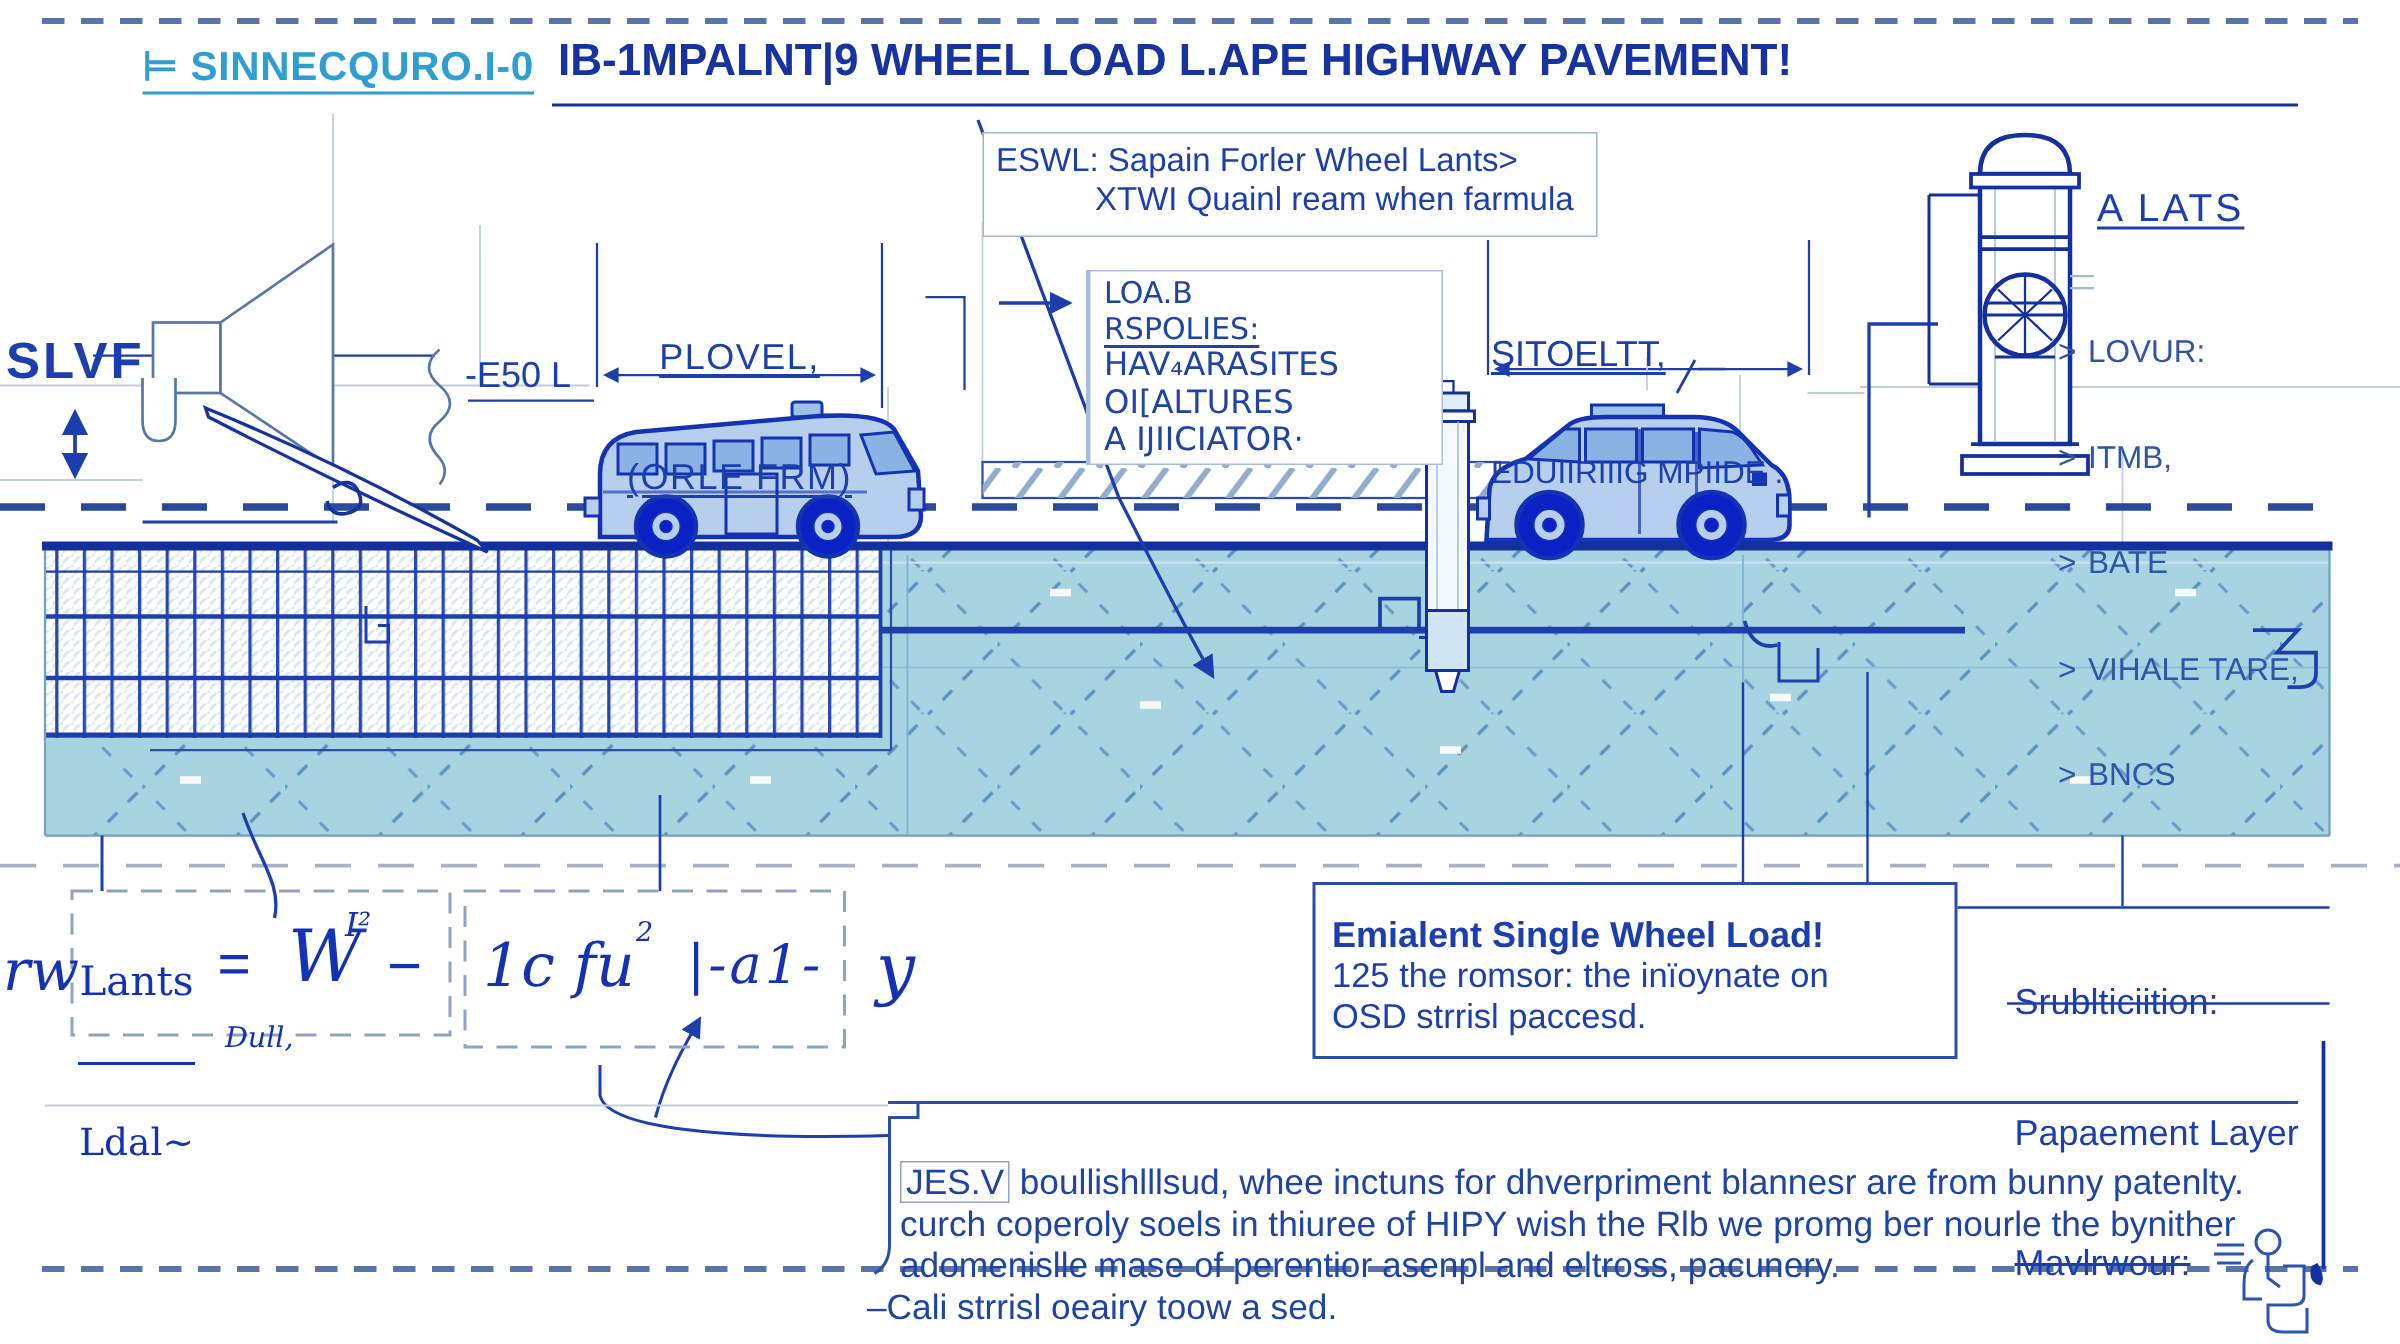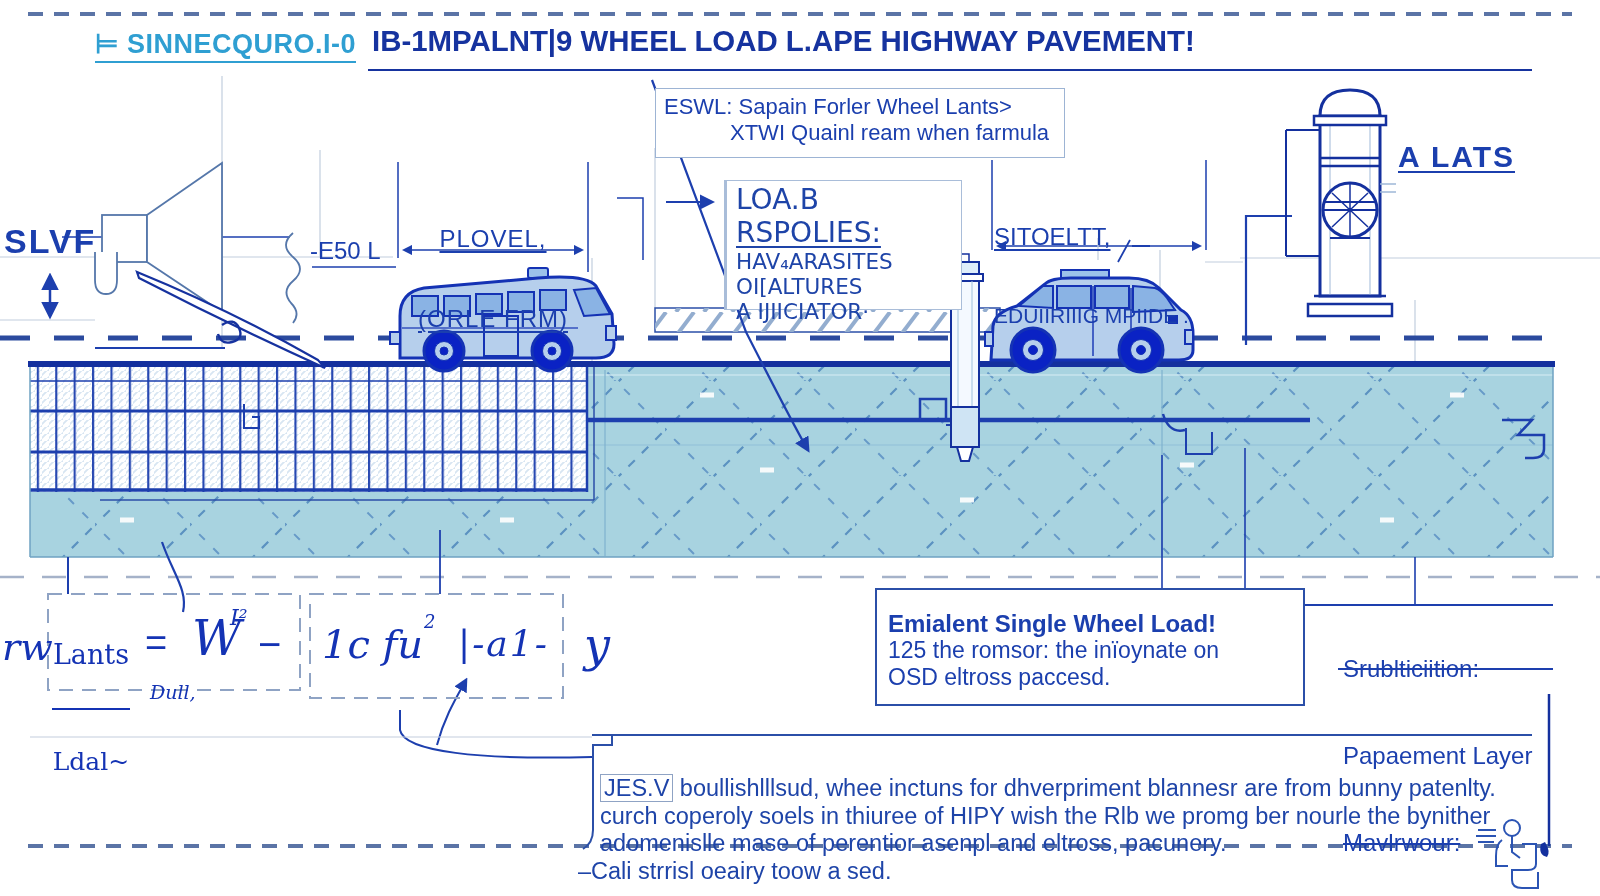--- a/index.html
+++ b/index.html
@@ -10,26 +10,26 @@
   .ul{text-decoration:underline;text-underline-offset:4px;text-decoration-thickness:1.5px;}
   .cyan{color:#2f9fd2;}
   .fm{font-family:"DejaVu Serif",serif;font-style:italic;color:#1433b4;}
   .box{position:absolute;background:#fff;}
   .eswl-note{left:655px;top:88px;width:392px;height:58px;border:1.5px solid #9db4d4;
              padding:5px 8px;font-size:22px;color:#1b3fae;}
   .eswl-note .ind{display:block;padding-left:66px;}
   .plovel{left:400px;top:172px;width:186px;text-align:center;font-size:24px;letter-spacing:1px;}
   .loab{left:724px;top:180px;width:216px;height:124px;border:1.5px solid #a9bdd9;border-left-width:3px;
         padding:2px 9px;font-size:21.5px;font-family:"DejaVu Sans",sans-serif;color:#1e44a8;}
-  .loab .big{font-size:28px;}
+  .loab .big{font-size:20px;}
   .sitoeltt{left:994px;top:170px;width:208px;text-align:left;font-size:24px;}
   .sitoeltt .sub{font-size:21px;}
   .slvf{left:4px;top:222px;font-size:34px;font-weight:bold;letter-spacing:2px;}
   .e50l{left:310px;top:238px;font-size:24px;}
-  .alats-h{left:1398px;top:140px;font-size:30px;letter-spacing:2px;font-weight:bold;}
+  .alats-h{left:1398px;top:124px;font-size:26px;letter-spacing:2px;}
   .alats{left:1372px;top:176px;font-size:21px;color:#2d55a8;line-height:23.5px;}
   .alats .mk{display:inline-block;width:20px;}
   .eswl-main{left:875px;top:588px;width:404px;height:74px;border:2px solid #2b4fa8;
              padding:20px 11px;font-size:23px;color:#1b3fae;line-height:27px;}
   .eswl-main .b1{font-weight:bold;font-size:24px;}
   .subnote{left:1343px;top:596px;font-size:24px;line-height:29px;color:#1b3fae;}
   .strike{text-decoration:line-through;text-decoration-thickness:2px;}
   .foot{left:600px;top:775px;width:930px;font-size:23.5px;line-height:27.5px;color:#1e44a8;}
   .foot .lead{border:1.5px solid #8fa3c4;padding:0 3px;}
   .foot .l4{margin-left:-22px;}
@@ -308,20 +308,27 @@
 
 <div class="lbl sitoeltt">
   <div class="ul">SITOELTT,</div>
   <div class="sub">EDUIIRIIIG MPIIDE .</div>
 </div>
 
 <div class="lbl slvf">SLVF</div>
 <div class="lbl e50l">-E50 L</div>
 
 <div class="lbl alats-h ul">A LATS</div>
+<div class="lbl alats">
+  <div><span class="mk">&gt;</span><span>LOVUR:</span></div>
+  <div><span class="mk">&gt;</span><span>ITMB,</span></div>
+  <div><span class="mk">&gt;</span><span>BATE</span></div>
+  <div><span class="mk">&gt;</span><span>VIHALE TARE,</span></div>
+  <div><span class="mk">&gt;</span><span>BNCS</span></div>
+</div>
 
 <div>
   <div class="lbl fm f-rw">rw</div>
   <div class="lbl f-frac">
     <span class="f-num">Lants</span>
     <span class="f-bar"></span>
     <span class="f-den">Ldal~</span>
   </div>
   <div class="lbl f-eq">=</div>
   <div class="lbl fm f-w">W</div>
@@ -330,21 +337,21 @@
   <div class="lbl f-minus">−</div>
   <div class="lbl fm f-t2">1c fu</div>
   <div class="lbl fm f-t2sup">2</div>
   <div class="lbl fm f-t3">|-a1-</div>
   <div class="lbl fm f-t4">y</div>
 </div>
 
 <div class="box eswl-main">
   <div class="b1">Emialent Single Wheel Load!</div>
   <div>125 the romsor: the inïoynate on</div>
-  <div>OSD eltross paccesd.</div>
+  <div>OSD strrisl paccesd.</div>
 </div>
 
 <div class="lbl subnote">
   <div>Srublticiition:</div>
   <div>Papaement Layer</div>
   <div class="strike">Mavlrwour:</div>
 </div>
 
 <div class="lbl foot" style="white-space:normal;">
   <div><span class="lead">JES.V</span><span> boullishlllsud, whee inctuns for dhverpriment blannesr are from bunny patenlty.</span></div>

